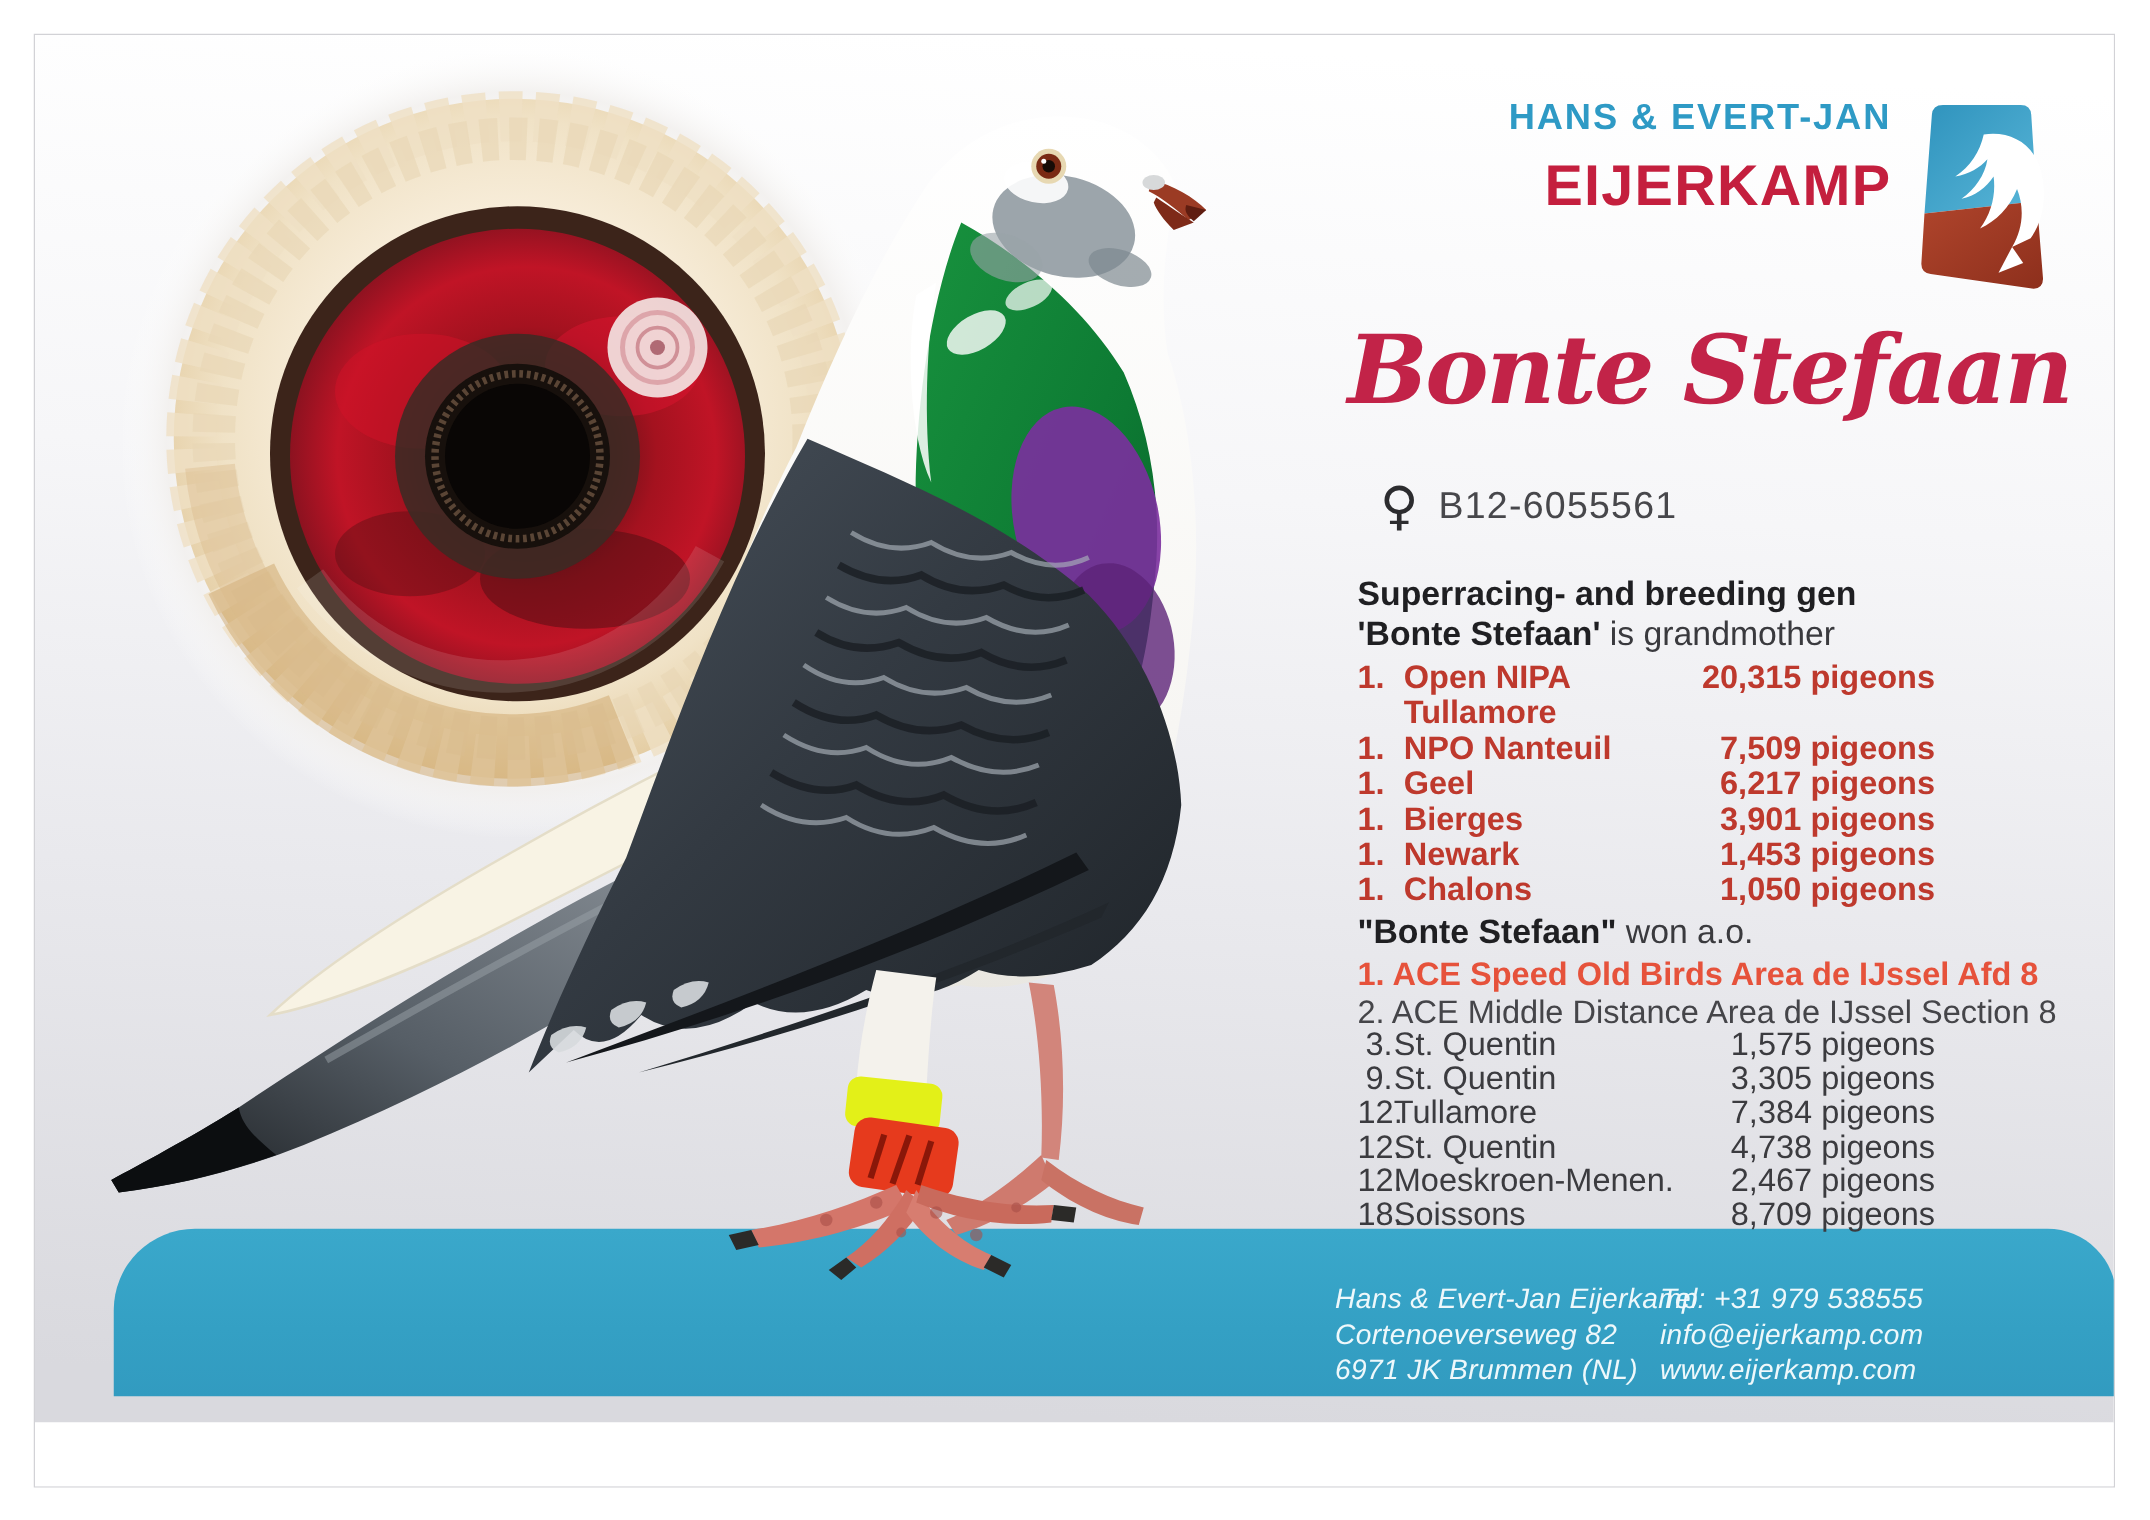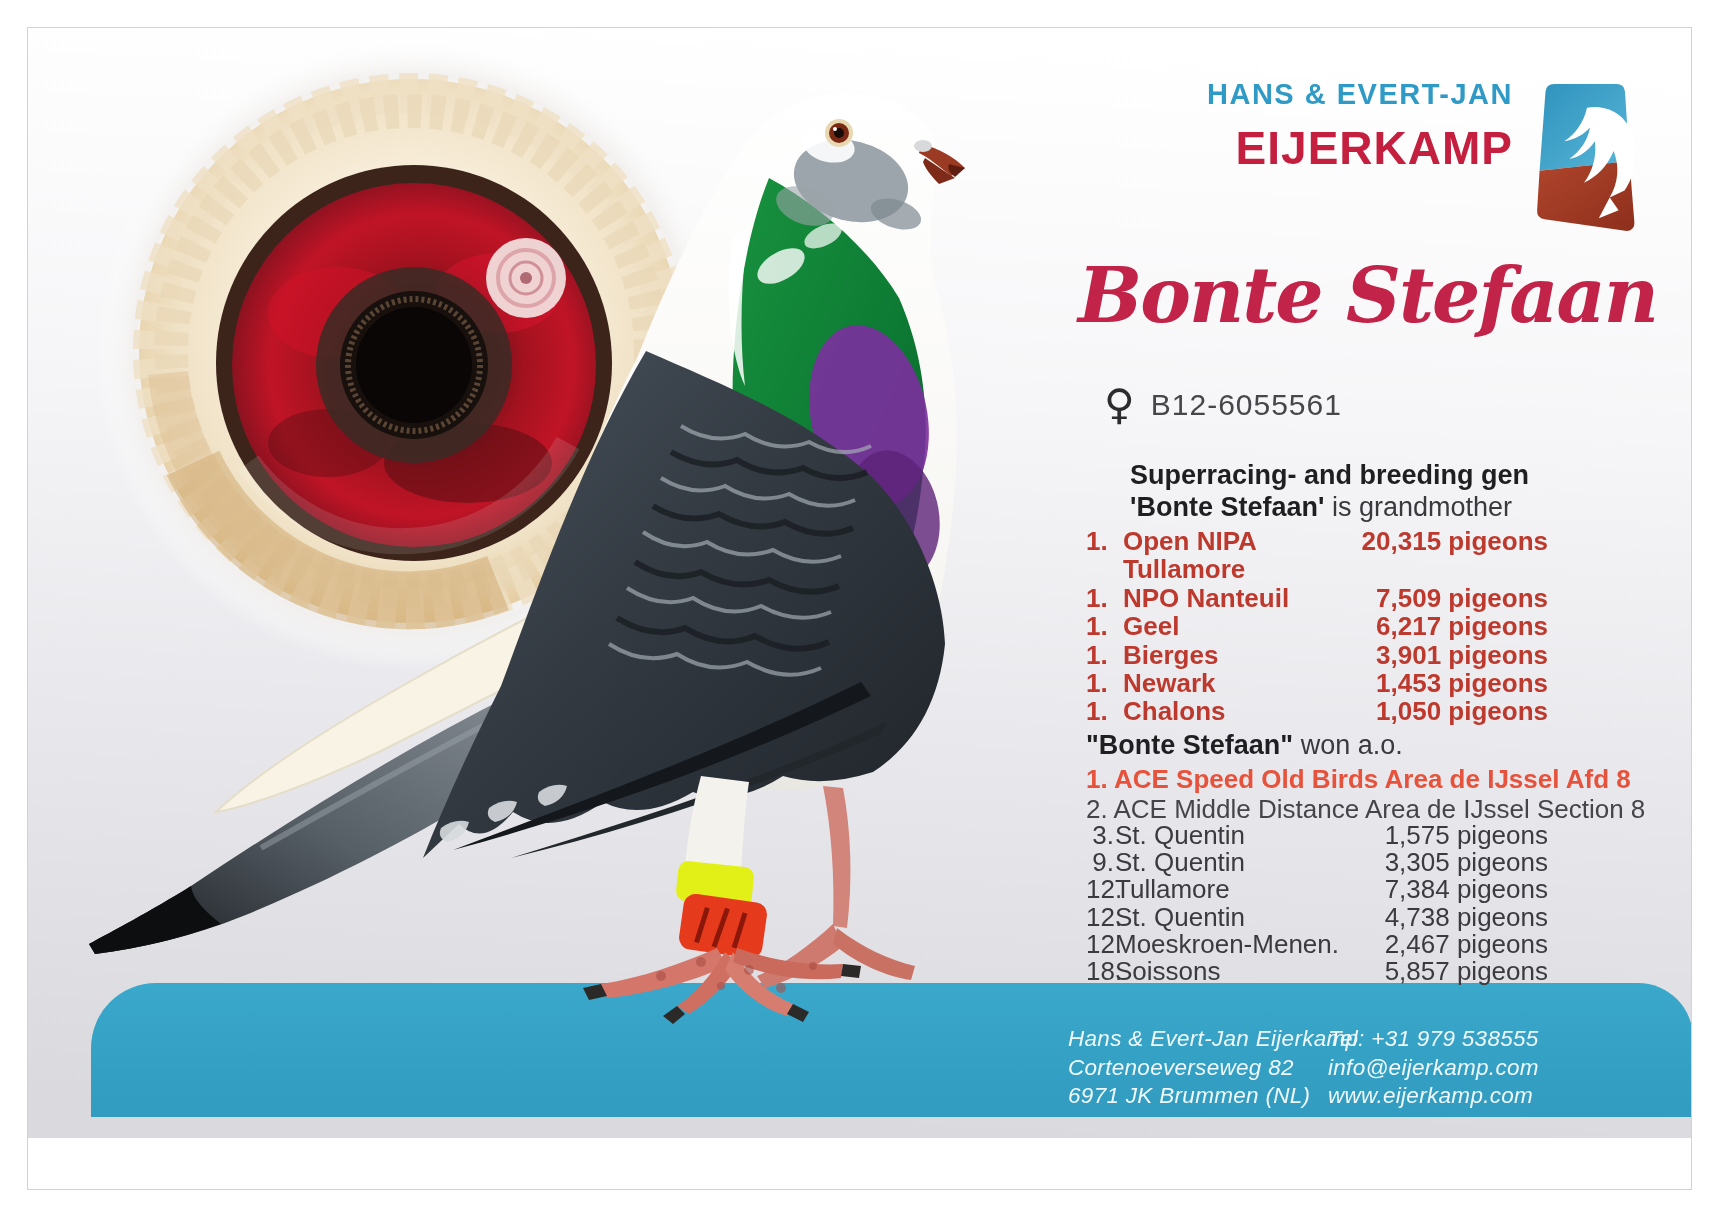--- a/index.html
+++ b/index.html
@@ -29,21 +29,21 @@
 
   
   .panel{position:absolute;left:1050px;top:212px;width:470px;height:770px;z-index:7;}
   .panel .abs{position:absolute;left:0;right:0;}
   .title{top:0;height:120px;line-height:112px;text-align:center;white-space:nowrap;
          left:-45px;width:570px;font-family:"DejaVu Serif",serif;font-style:italic;font-weight:bold;
          font-size:76px;color:#c22348;letter-spacing:-2px;}
   .sexrow{top:140px;height:50px;display:flex;align-items:center;padding-left:26px;}
   .sex-symbol{font-family:"DejaVu Sans",sans-serif;font-size:42px;line-height:46px;font-weight:400;color:#2c2c2f;}
   .ring-number{font-size:30px;color:#47474b;margin-left:16px;letter-spacing:1px;}
-  .intro{top:219px;font-size:27px;line-height:32px;color:#3a3a3e;padding-left:8px;margin-left:44px;}
+  .intro{top:219px;font-size:27px;line-height:32px;color:#3a3a3e;padding-left:8px;}
   .intro .b{font-weight:bold;color:#1f1f22;}
   .rtable{top:287px;padding-left:8px;}
   .rtable .row{display:flex;line-height:28.4px;font-size:26px;font-weight:bold;color:#be392d;}
   .rtable .rank{width:37px;}
   .rtable .race{flex:1;}
   .rtable .count{text-align:right;}
   .wonline{top:490px;font-size:27px;color:#3a3a3e;padding-left:8px;}
   .wonline .b{font-weight:bold;color:#1f1f22;}
   .ace1{top:524px;font-size:26px;font-weight:bold;color:#e6523b;padding-left:8px;white-space:nowrap;text-align:right;}
   .ace2{top:554px;font-size:26px;color:#454549;padding-left:8px;white-space:nowrap;text-align:right;}
@@ -358,19 +358,19 @@
             <span class="count">4,738 pigeons</span>
           </div>
         <div class="row">
             <span class="rank">12.</span>
             <span class="race">Moeskroen-Menen.</span>
             <span class="count">2,467 pigeons</span>
           </div>
         <div class="row">
             <span class="rank">18.</span>
             <span class="race">Soissons</span>
-            <span class="count">5,857 pigeons</span>
+            <span class="count">8,709 pigeons</span>
           </div>
       </div>
     </div>
 
   </div>
 </div>
 
 </body></html>

